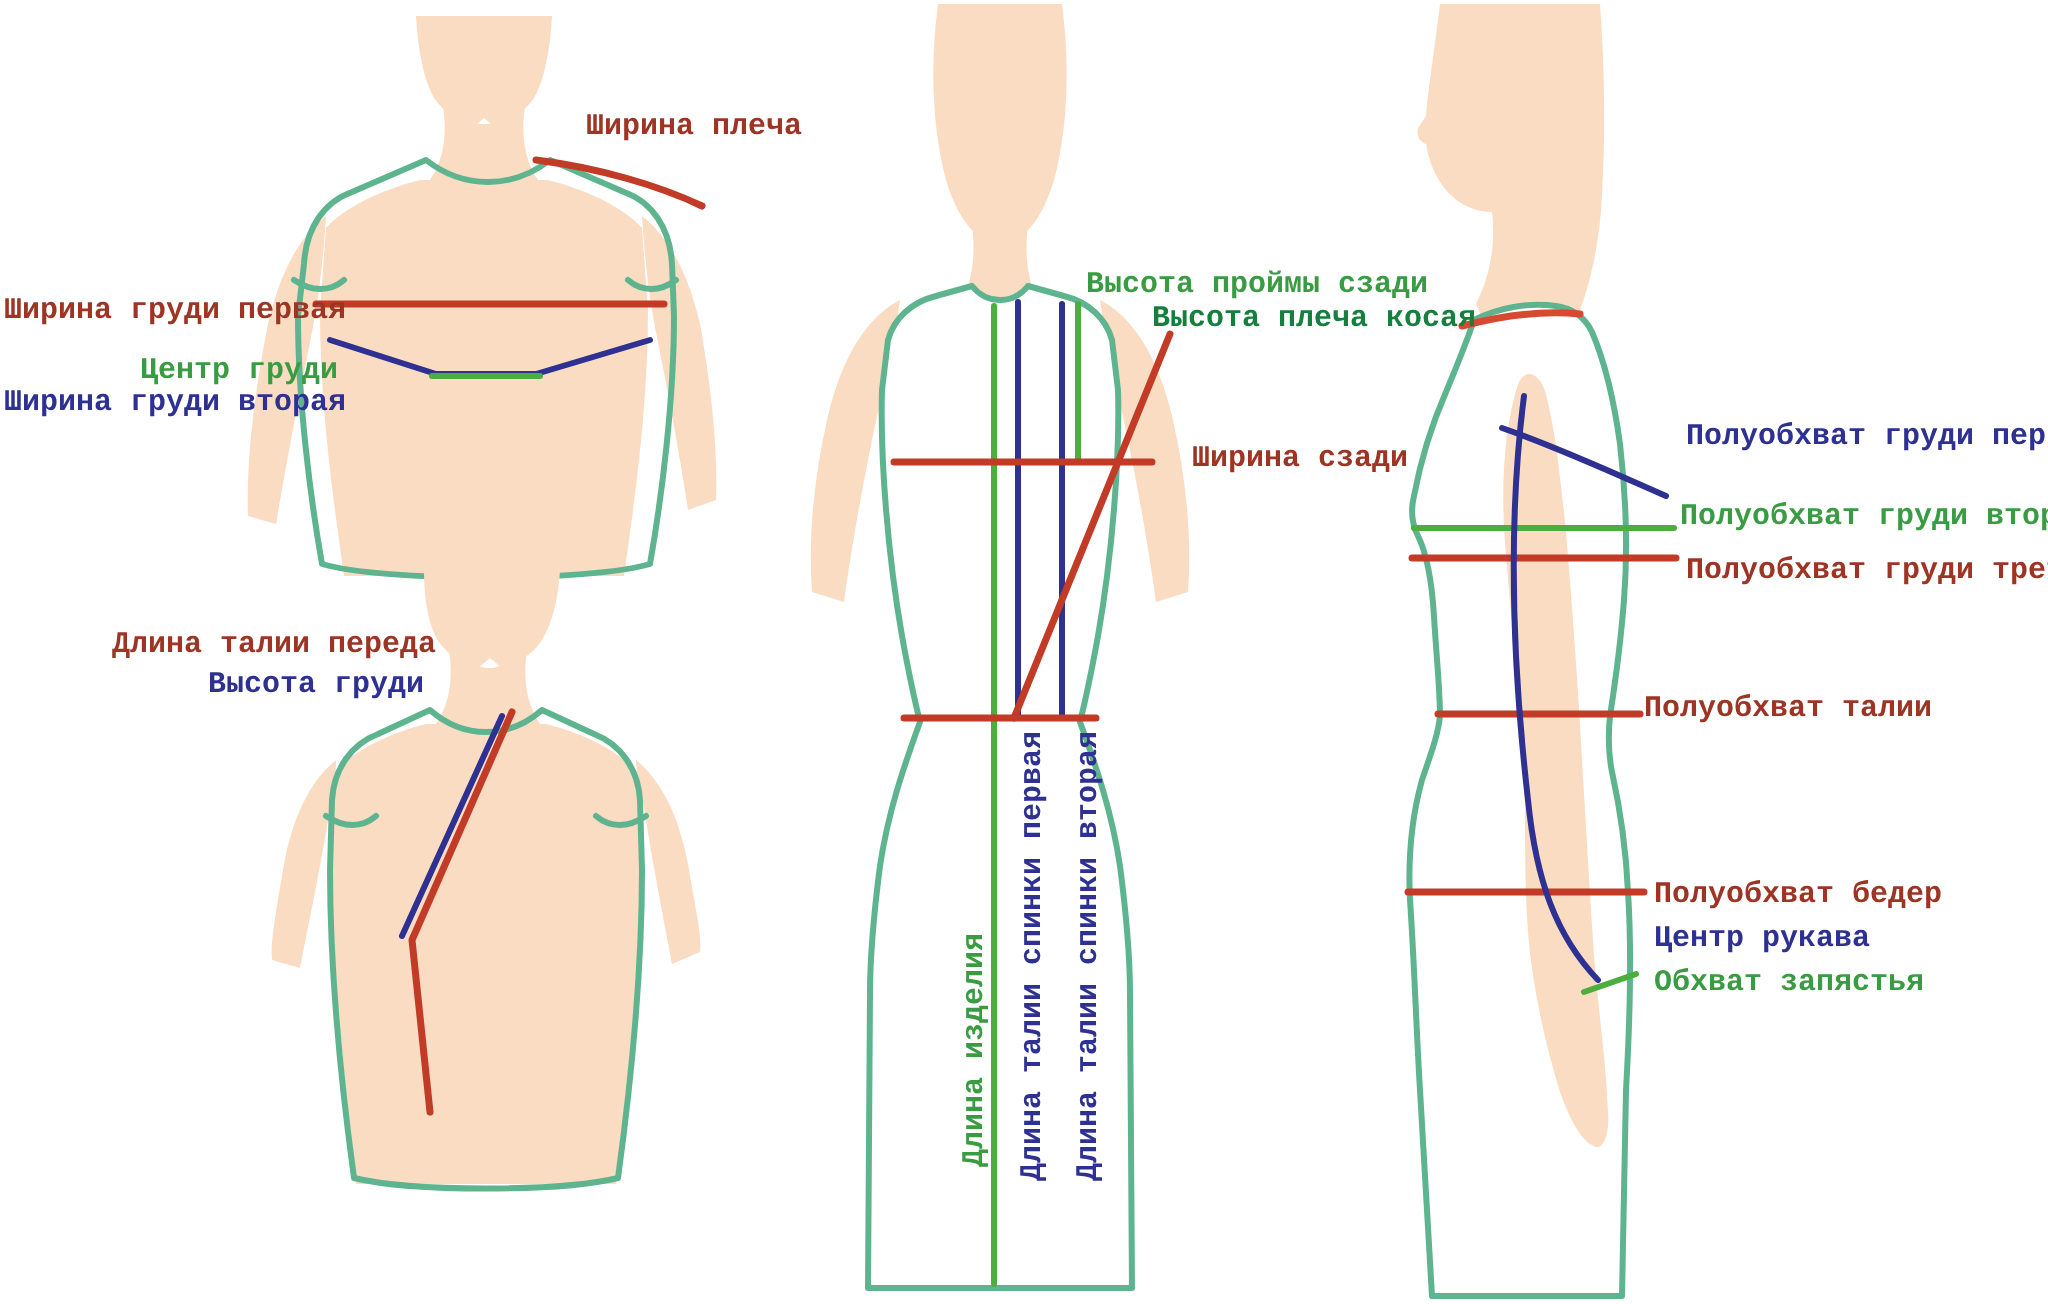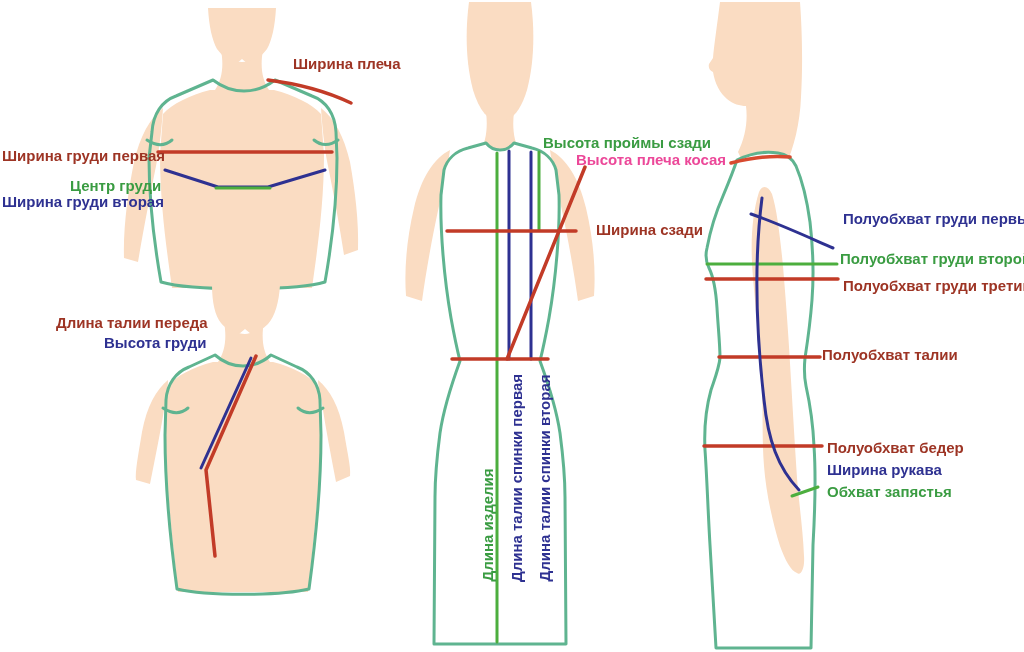--- a/index.html
+++ b/index.html
@@ -1,26 +1,26 @@
 <!DOCTYPE html>
 <html><head>
 <meta charset="utf-8">
 <style>
   html,body{margin:0;padding:0;background:#fff;}
   #stage{position:relative;width:1024px;height:652px;background:#fff;overflow:hidden;
-         font-family:Liberation Sans, sans-serif;}
+         font-family:Liberation Mono, monospace;}
   #art{position:absolute;left:0;top:0;}
   .label{position:absolute;font-size:15px;font-weight:600;white-space:nowrap;line-height:1.2;}
   .vlabel{transform:translate(-50%,-50%) rotate(-90deg);}
   .wrap{white-space:normal;width:84px;}
   .c-red{color:#9d3424;}
   .c-navy{color:#2e3191;}
   .c-green{color:#3a9c42;}
   .c-orange{color:#e05a38;}
-  .c-dark{color:#ec4899;}
+  .c-dark{color:#15803d;}
 </style>
 </head>
 <body>
 
 <div id="stage">
 
   <svg id="art" width="1024" height="652" viewBox="0 0 1024 652">
 
     <g>
       <path fill="#fadcc2" d="M208,8 H276 C275,26 272,40 267,49 C261,57 254,62 248,64 L242,59 L236,64 C230,62 223,57 217,49 C212,40 209,26 208,8 Z"></path>
@@ -98,16 +98,16 @@
 
   <div class="label vlabel c-green" style="left:488px;top:525px;">Длина изделия</div>
   <div class="label vlabel c-navy" style="left:517px;top:478px;">Длина талии спинки первая</div>
   <div class="label vlabel c-navy" style="left:545px;top:478px;">Длина талии спинки вторая</div>
 
   <div class="label c-navy" style="left:843px;top:210px;">Полуобхват груди первый</div>
   <div class="label c-green" style="left:840px;top:250px;">Полуобхват груди второй</div>
   <div class="label c-red" style="left:843px;top:277px;">Полуобхват груди третий</div>
   <div class="label c-red" style="left:822px;top:346px;">Полуобхват талии</div>
   <div class="label c-red" style="left:827px;top:439px;">Полуобхват бедер</div>
-  <div class="label c-navy" style="left:827px;top:461px;">Ширина рукава</div>
+  <div class="label c-navy" style="left:827px;top:461px;">Центр рукава</div>
   <div class="label c-green" style="left:827px;top:483px;">Обхват запястья</div>
 
 </div>
 
 </body></html>

